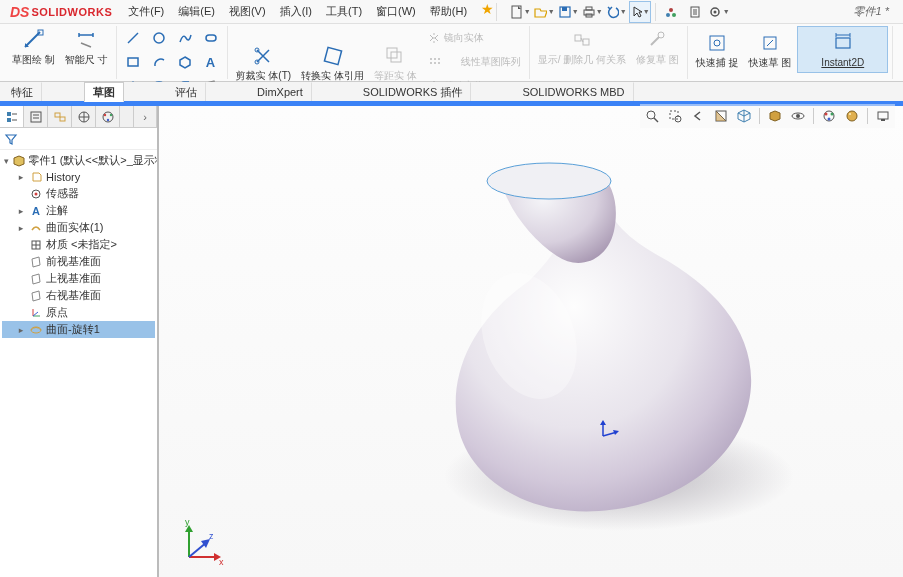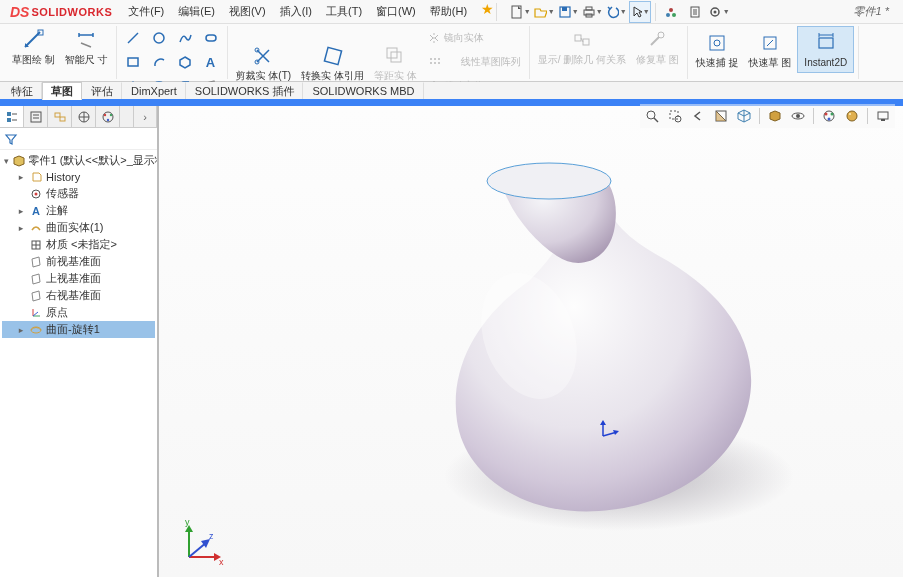--- a/index.html
+++ b/index.html
@@ -22,24 +22,24 @@
 
 .ribbon { height: 58px; background: #fafafa; border-bottom: 1px solid #ccc; display: flex; padding: 2px 4px; gap: 0; }
 .ribbon-group { display: flex; flex-direction: column; padding: 0 4px; border-right: 1px solid #e5e5e5; }
 .rg-row { display: flex; gap: 2px; align-items: center; }
 .rg-big { display: flex; flex-direction: column; align-items: center; justify-content: center; padding: 2px 4px; cursor: pointer; min-width: 40px; }
 .rg-big-icon { width: 24px; height: 24px; display: flex; align-items: center; justify-content: center; }
 .rg-big-label { font-size: 10px; text-align: center; line-height: 11px; margin-top: 2px; white-space: nowrap; }
 .rg-small { width: 24px; height: 24px; display: flex; align-items: center; justify-content: center; cursor: pointer; }
 .disabled { color: #bbb !important; }
 .disabled .rg-big-label { color: #bbb; }
-.instant2d { border: 1px solid #99c2e8; background: #d6e8f7; padding: 4px 6px; }
-
-
-.tabs-bar { height: 24px; background: #f4f4f4; border-bottom: 7px solid #3b82f6; display: flex; align-items: stretch; padding-left: 2px; position: relative; }
+.instant2d { border: 1px solid #99c2e8; background: #d6e8f7; padding: 4px 23px; text-decoration: underline; }
+
+
+.tabs-bar { height: 24px; background: #f4f4f4; border-bottom: 5px solid #3b82f6; display: flex; align-items: stretch; padding-left: 2px; position: relative; gap: 42px; }
 .tab { padding: 4px 8px; font-size: 11px; border: 1px solid transparent; border-bottom: none; cursor: pointer; display: flex; align-items: center; border-right: 1px solid #ddd; }
 .tab.active { background: #fff; border-color: #ccc; border-bottom: 1px solid #fff; margin-bottom: -1px; font-weight: bold; }
 
 
 .huv-toolbar { position: absolute; right: 8px; top: 104px; display: flex; gap: 3px; background: rgba(248,248,248,0.5); padding: 2px; z-index: 5; }
 .huv-btn { width: 20px; height: 20px; display: flex; align-items: center; justify-content: center; cursor: pointer; }
 .huv-sep { width: 1px; height: 16px; background: #ccc; margin: 2px 2px; }
 
 
 .main { display: flex; height: calc(577px - 106px); }

